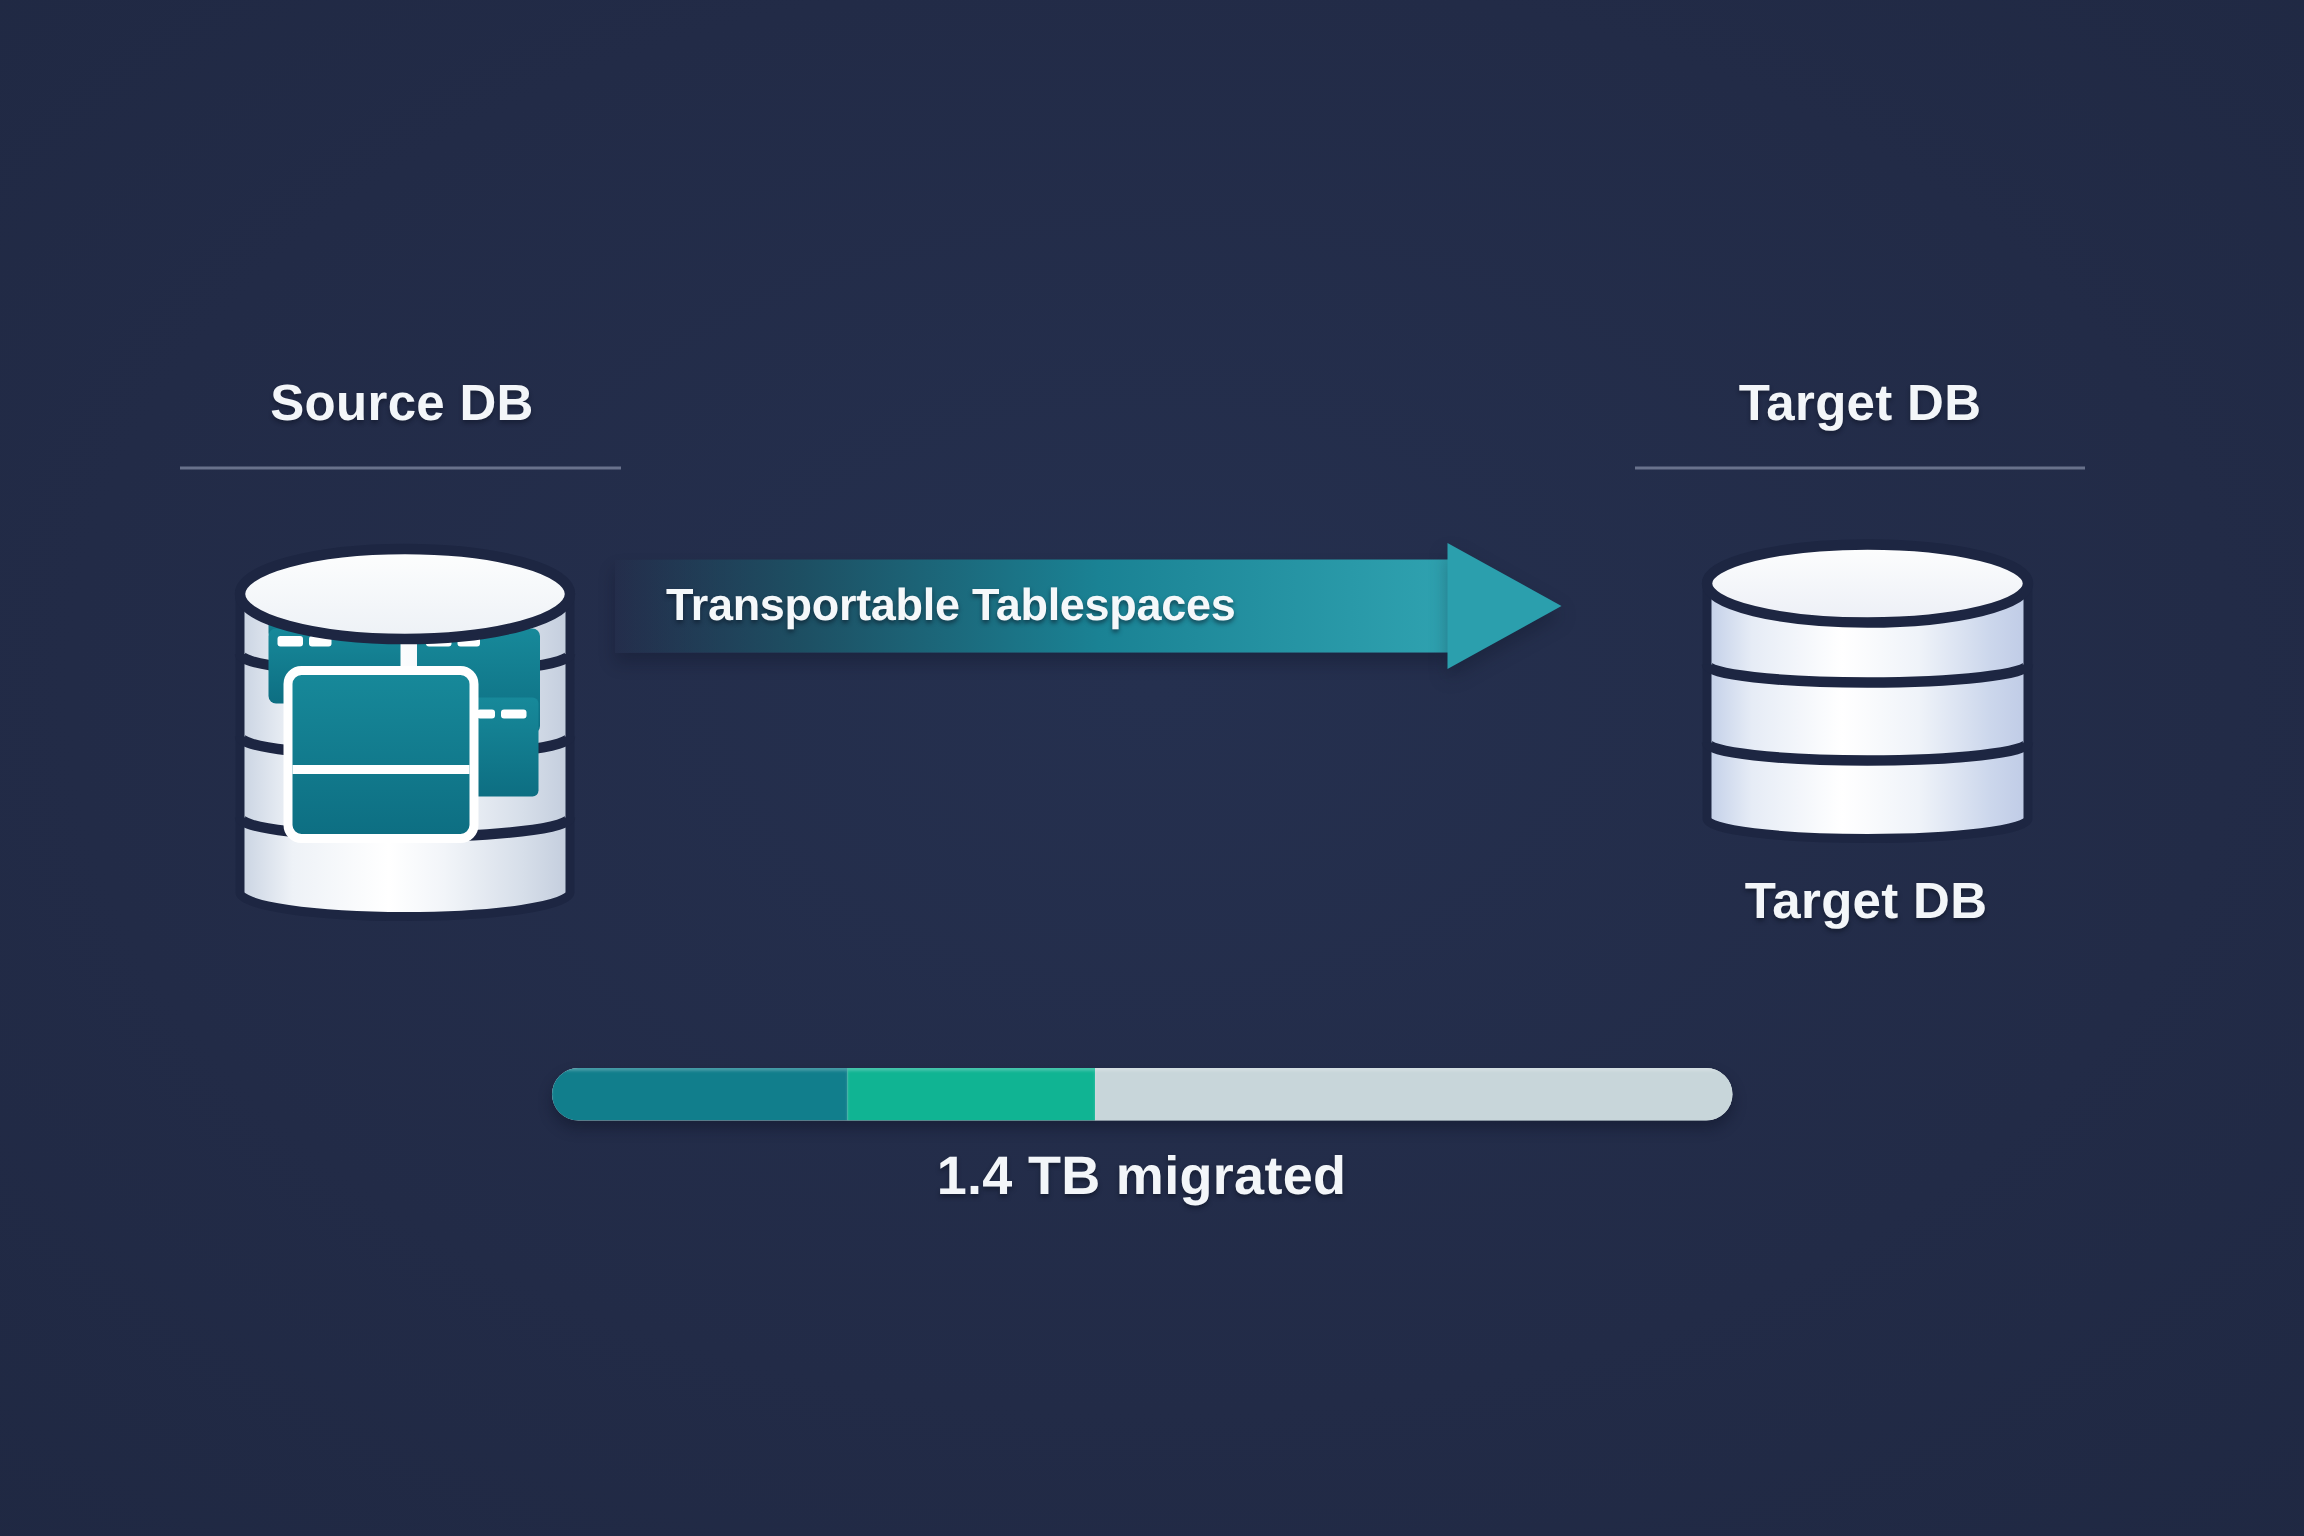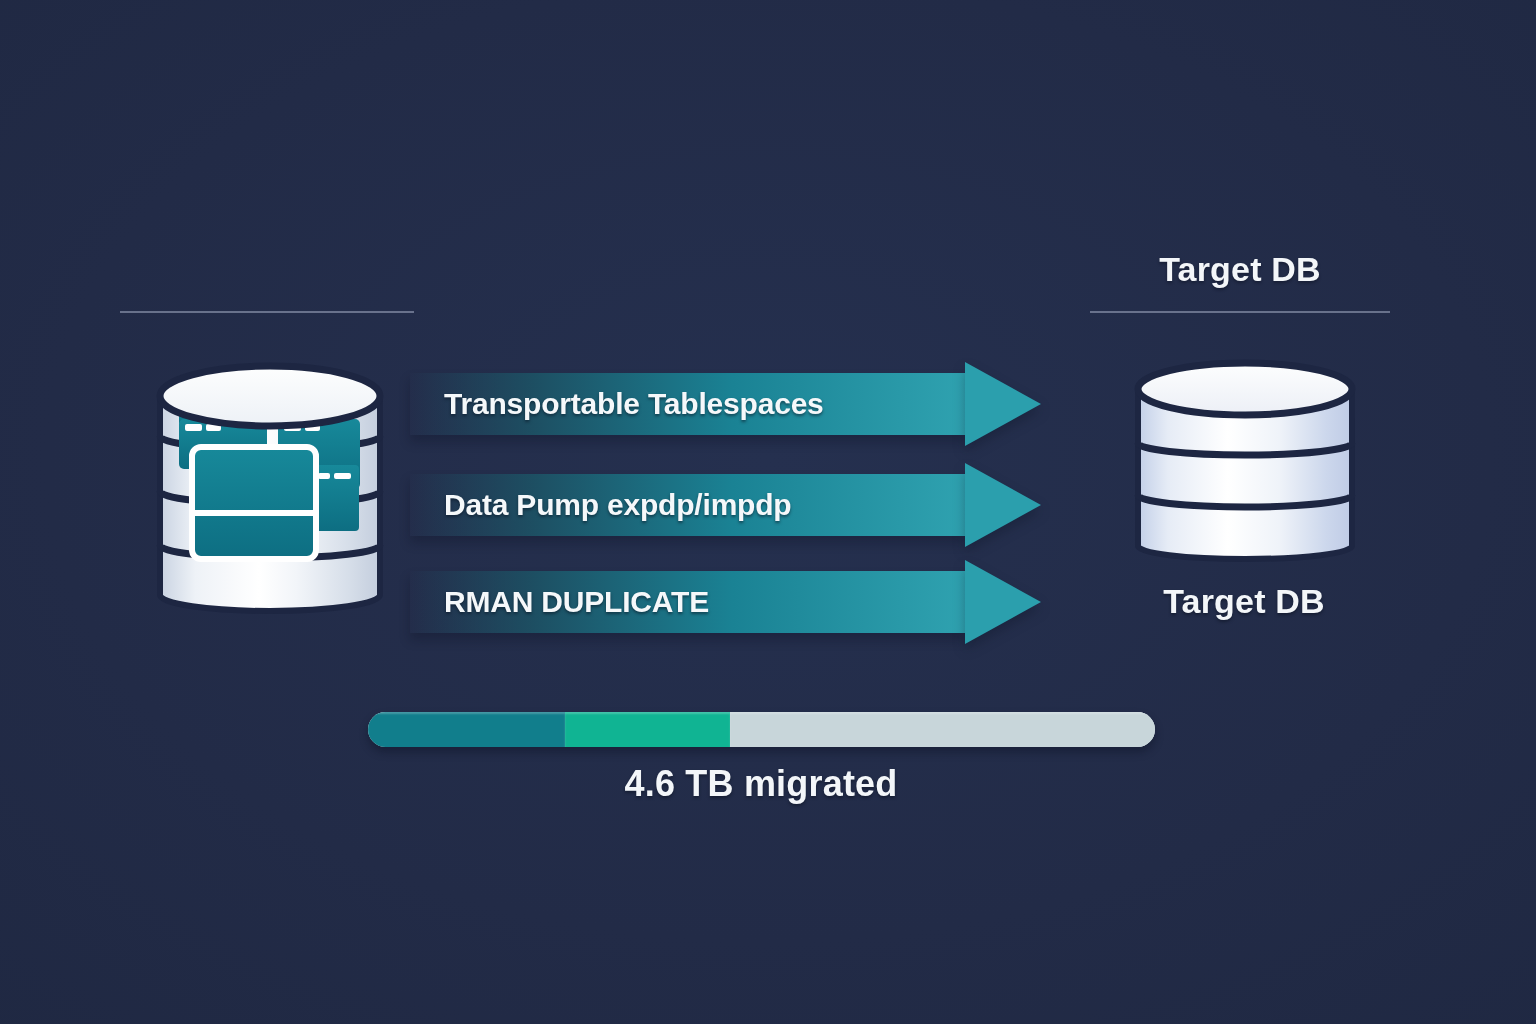--- a/index.html
+++ b/index.html
@@ -62,20 +62,21 @@
   
   .cyl{position:absolute;}
   .cyl-source{left:154px;top:353px;}
   .cyl-target{left:1134px;top:354px;}
 </style>
 </head>
 <body>
 
 <div class="stage">
 
+  <div class="heading" style="left:103px;top:250px;width:330px;">Source DB</div>
   <div class="rule" style="left:120px;top:311px;width:294px;"></div>
 
   <div class="heading" style="left:1075px;top:250px;width:330px;">Target DB</div>
   <div class="rule" style="left:1090px;top:311px;width:300px;"></div>
 
   <svg class="cyl cyl-source" width="232" height="262" viewBox="0 0 232 262">
     <defs>
       <linearGradient id="srcBody" x1="0" y1="0" x2="1" y2="0">
         <stop offset="0" stop-color="#c9d3e2"></stop>
           <stop offset=".16" stop-color="#eef2f7"></stop>
@@ -122,30 +123,20 @@
 
     <ellipse cx="116" cy="43" rx="110" ry="30" fill="url(#srcTop)" stroke="#1d2642" stroke-width="7"></ellipse>
   </svg>
 
 
   <div class="arrow arrow1">
     <div class="body"></div>
     <div class="head"></div>
     <div class="label">Transportable Tablespaces</div>
   </div>
-  <div class="arrow arrow2">
-    <div class="body"></div>
-    <div class="head"></div>
-    <div class="label">Data Pump expdp/impdp</div>
-  </div>
-  <div class="arrow arrow3">
-    <div class="body"></div>
-    <div class="head"></div>
-    <div class="label">RMAN DUPLICATE</div>
-  </div>
 
   <svg class="cyl cyl-target" width="222" height="210" viewBox="0 0 222 210">
     <defs>
       <linearGradient id="tgtBody" x1="0" y1="0" x2="1" y2="0">
         <stop offset="0" stop-color="#c2cfe8"></stop>
           <stop offset=".14" stop-color="#e6ecf6"></stop>
         <stop offset=".42" stop-color="#ffffff"></stop>
           <stop offset=".66" stop-color="#eff3f9"></stop>
         <stop offset=".88" stop-color="#ccd7ec"></stop>
           <stop offset="1" stop-color="#bfcbe6"></stop>
@@ -161,15 +152,15 @@
     <ellipse cx="111" cy="35" rx="107" ry="26" fill="url(#tgtTop)" stroke="#1d2642" stroke-width="7"></ellipse>
   </svg>
 
   <div class="caption" style="left:1084px;top:582px;width:320px;">Target DB</div>
 
   <div class="progress-bar">
       <div class="seg" style="width: 25%; background: rgb(17, 126, 140);"></div>
       <div class="seg" style="width: 21%; background: rgb(16, 180, 147);"></div>
       <div class="seg" style="width: 54%; background: rgb(200, 214, 218);"></div>
     </div>
-  <div class="caption" style="left:461px;top:763px;width:600px;font-size:36px;">4.6 TB migrated</div>
+  <div class="caption" style="left:461px;top:763px;width:600px;font-size:36px;">1.4 TB migrated</div>
 
 </div>
 
 </body></html>

